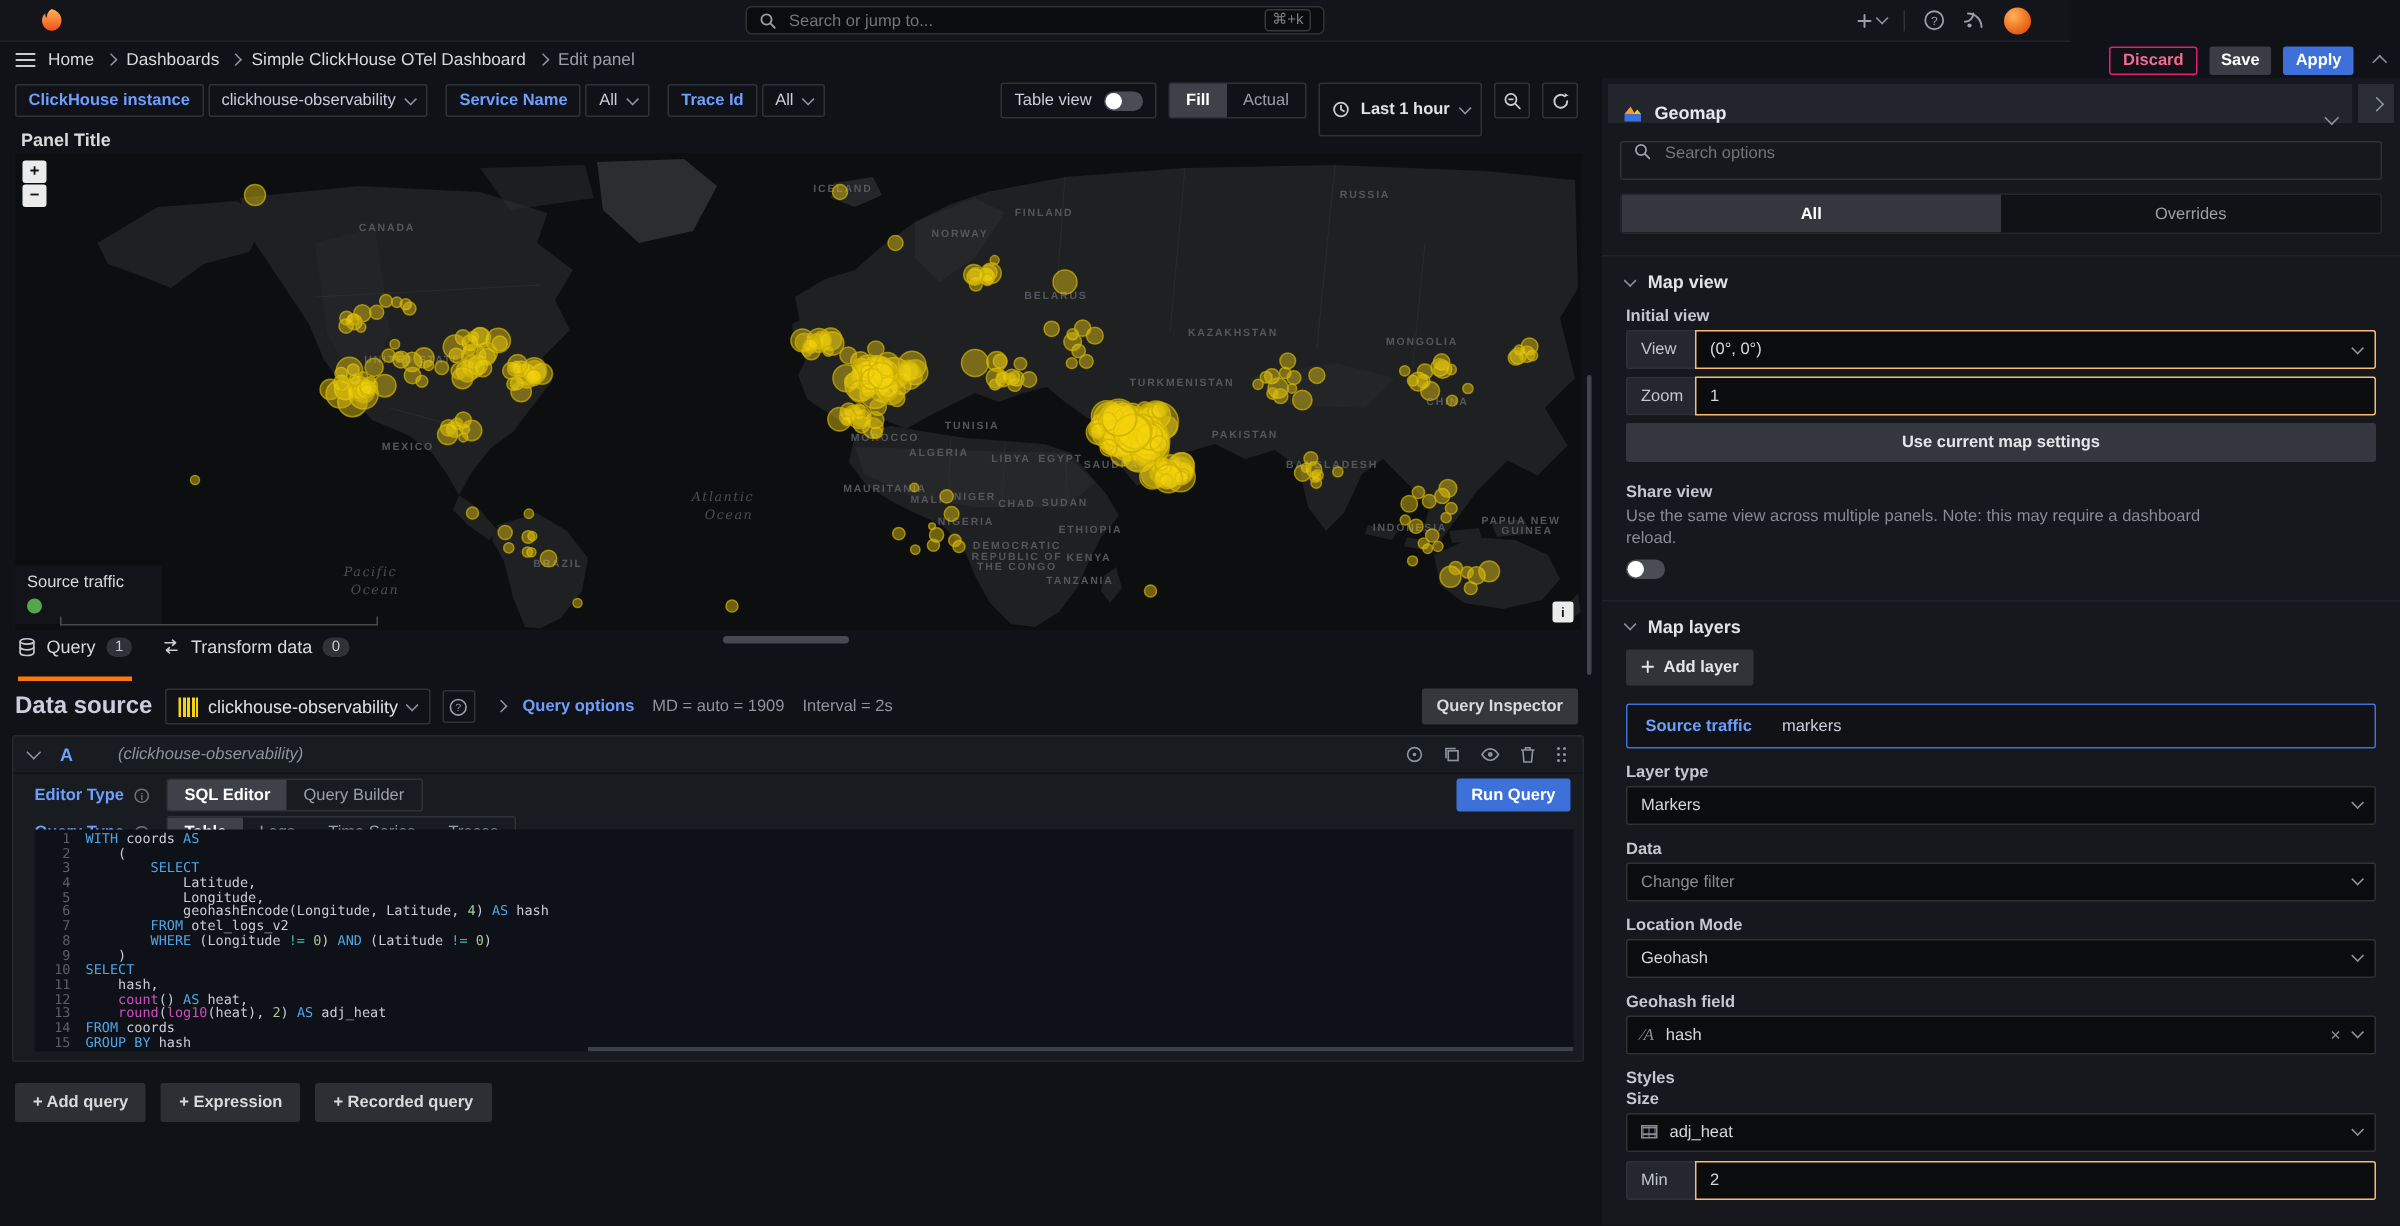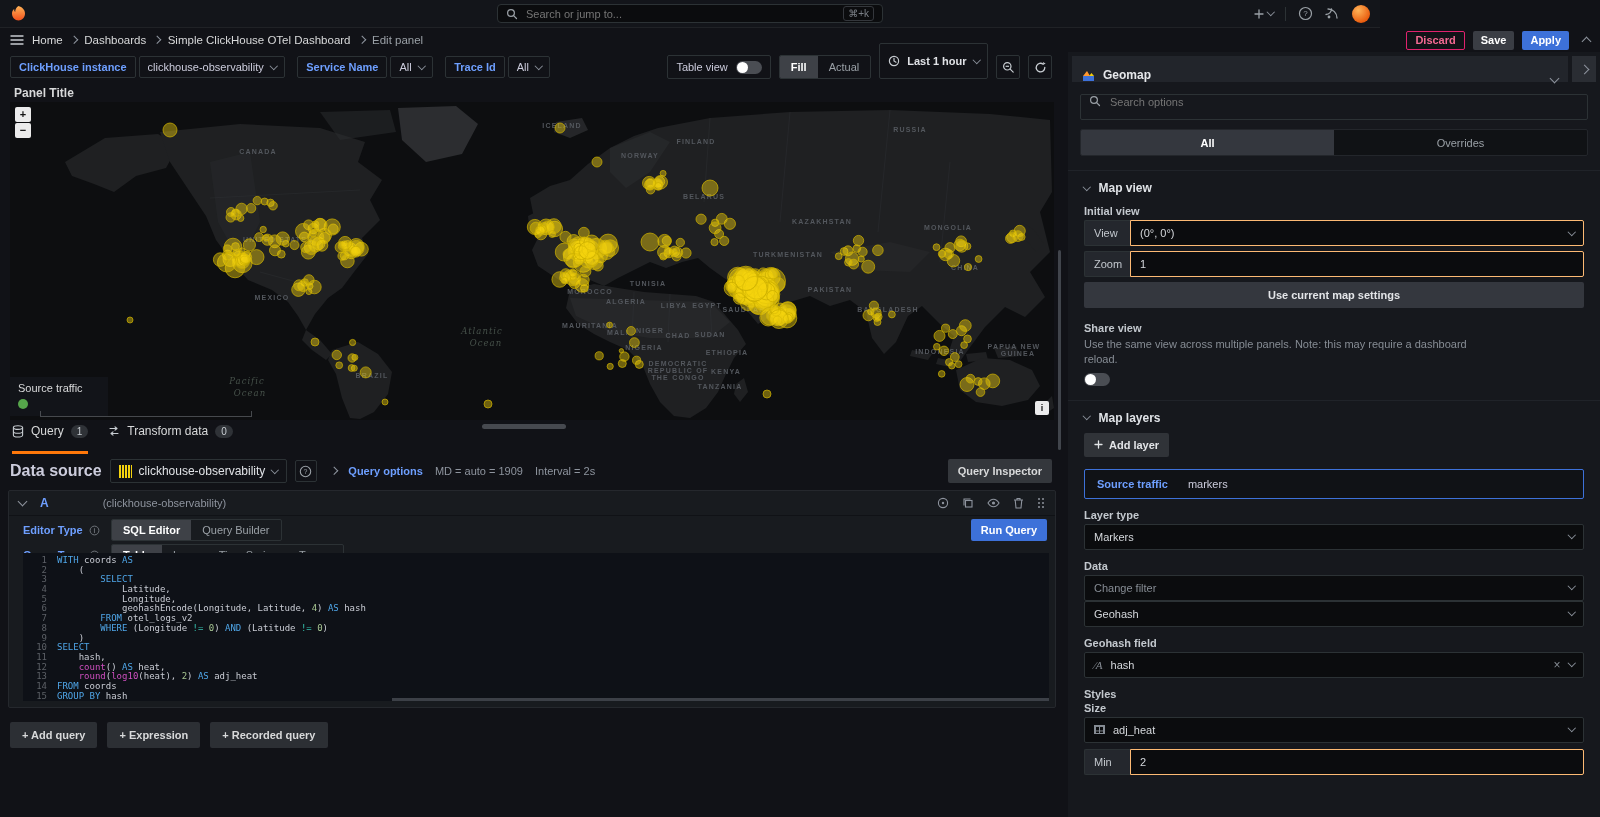--- a/index.html
+++ b/index.html
@@ -8,21 +8,21 @@
   .ctr{display:flex;align-items:center;justify-content:center;}
   .sp{flex:1;}
   
   .cv{display:inline-block;width:6px;height:6px;border-right:1.4px solid #8e949e;border-bottom:1.4px solid #8e949e;flex:none;}
   .cvd{transform:rotate(45deg);margin-top:-3px;}
   .cvr{transform:rotate(-45deg);}
   .cvu{transform:rotate(225deg);margin-top:3px;}
   .cv.sm{width:4.5px;height:4.5px;}
   
   #topbar{position:absolute;left:0;top:0;width:1380px;height:28px;background:#13151a;
-          border-bottom:1px solid #202226;display:flex;align-items:center;padding:0 10px;box-sizing:border-box;}
+          border-bottom:1px solid #202226;display:flex;align-items:center;padding:0 26px;box-sizing:border-box;}
   #searchbox{position:absolute;left:50%;top:4px;transform:translateX(-50%);width:386px;height:19px;
              background:#0b0c0e;border:1px solid #2c3235;border-radius:4px;display:flex;align-items:center;
              padding:0 8px;gap:6px;box-sizing:border-box;}
   #searchbox input{flex:1;background:transparent;border:none;outline:none;color:#9aa0a6;font-size:11px;font-family:inherit;}
   .kbdhint{color:#7b8087;font-size:10px;border:1px solid #34373c;border-radius:3px;padding:0 4px;line-height:13px;}
   #topright{margin-left:auto;display:flex;align-items:center;gap:12px;color:#9aa0a6;}
   .vdiv{width:1px;height:14px;background:#2c3235;}
   #avatar{width:18px;height:18px;border-radius:50%;background:radial-gradient(circle at 35% 30%,#ffb357,#e8590c 75%);}
   
   #crumbbar{position:absolute;left:0;top:28px;width:1600px;height:24px;display:flex;align-items:center;
@@ -34,21 +34,21 @@
   .btn.discard{border:1px solid #e0226e;color:#f46a93;background:transparent;}
   .btn.save{background:#3a3d44;color:#fff;}
   .btn.apply{background:#3d71d9;color:#fff;}
   
   #filterrow{position:absolute;left:10px;top:55px;height:24px;display:flex;align-items:center;gap:12px;}
   .fpair{display:flex;gap:3px;}
   .chip{height:22px;border:1px solid #2c3235;border-radius:2px;display:flex;align-items:center;
         padding:0 8px;font-size:11px;box-sizing:border-box;gap:7px;background:#111217;}
   .chip.lbl{color:#6e9fff;font-weight:600;}
   .chip.val{color:#ccccdc;}
-  #viewcontrols{position:absolute;right:548px;top:55px;height:24px;display:flex;align-items:flex-end;gap:8px;}
+  #viewcontrols{position:absolute;right:548px;top:55px;height:24px;display:flex;align-items:flex-start;gap:8px;}
   .tvbox{height:24px;border:1px solid #2c3235;border-radius:2px;display:flex;align-items:center;gap:8px;padding:0 8px;box-sizing:border-box;font-size:11px;color:#ccccdc;}
   .toggle{width:26px;height:13px;border-radius:7px;background:#4a4d53;position:relative;flex:none;}
   .toggle::after{content:"";position:absolute;left:1px;top:1px;width:11px;height:11px;border-radius:50%;background:#fff;}
   .seg{display:flex;border:1px solid #2c3235;border-radius:2px;overflow:hidden;height:24px;box-sizing:border-box;}
   .seg>div{padding:0 11px;display:flex;align-items:center;font-size:11px;color:#9aa0a6;}
   .seg>.sel{background:#3e4147;color:#fff;font-weight:600;}
   .iconbtn{width:24px;height:24px;border:1px solid #2c3235;border-radius:2px;box-sizing:border-box;}
   
   #panel{position:absolute;left:8px;top:84px;width:1048px;height:336px;}
   #paneltitle{height:18px;display:flex;align-items:center;padding-left:6px;font-size:12px;color:#d8d9da;font-weight:600;}
@@ -77,21 +77,21 @@
   .dspicker{height:24px;border:1px solid #2c3235;border-radius:2px;display:flex;align-items:center;gap:7px;padding:0 8px;box-sizing:border-box;}
   .chlogo{width:13px;height:13px;background:repeating-linear-gradient(90deg,#f5d30e 0 1.7px,#15171c 1.7px 3px);flex:none;}
   .qopts{display:flex;align-items:center;gap:12px;font-size:11px;color:#8e949e;margin-left:6px;}
   .qopts .link{color:#6e9fff;font-weight:600;}
   .inspector{margin-left:auto;height:24px;background:#34373c;border-radius:2px;display:flex;align-items:center;padding:0 10px;font-size:11px;color:#d8d9da;font-weight:600;}
   
   #querycard{position:absolute;left:8px;top:490px;width:1048px;height:218px;background:#181b1f;
              border:1px solid #25282d;border-radius:2px;box-sizing:border-box;}
   .qhead{height:24px;display:flex;align-items:center;gap:8px;padding:0 10px;border-bottom:1px solid #101216;}
   .qref{color:#6e9fff;font-weight:bold;font-size:12px;margin-left:6px;}
-  .qhint{color:#8e949e;font-size:11px;margin-left:46px;}
+  .qhint{font-style:italic;color:#8e949e;font-size:11px;margin-left:22px;}
   .qicons{margin-left:auto;display:flex;gap:13px;align-items:center;}
   .qrow{display:flex;align-items:center;gap:10px;padding-left:14px;height:22px;margin-top:3px;}
   .qlbl{width:78px;color:#6e9fff;font-size:11px;font-weight:600;display:flex;align-items:center;gap:6px;}
   .seg.qseg{height:22px;}
   #runquery{position:absolute;right:8px;top:28px;height:22px;background:#3d71d9;color:#fff;font-size:11px;
             font-weight:600;display:flex;align-items:center;padding:0 10px;border-radius:2px;}
   #sqleditor{position:absolute;left:14px;right:6px;top:62px;bottom:6px;background:#0e1117;overflow:hidden;
              font-family:"DejaVu Sans Mono",monospace;font-size:9px;padding-top:3px;}
   .cl{display:flex;white-space:pre;height:9.7px;line-height:9.7px;}
   .ln{width:24px;text-align:right;padding-right:10px;color:#5c6066;flex:none;}
@@ -911,20 +911,21 @@
       <span>Markers</span>
         <span class="sp"></span>
       <span class="cv cvd sm"></span>
     </div>
     <div class="flabel">Data</div>
     <div class="select">
       <span class="ph">Change filter</span>
         <span class="sp"></span>
       <span class="cv cvd sm"></span>
     </div>
+    <div class="flabel">Location Mode</div>
     <div class="select">
       <span>Geohash</span>
         <span class="sp"></span>
       <span class="cv cvd sm"></span>
     </div>
     <div class="flabel">Geohash field</div>
     <div class="select">
       <span class="textic">⁄A</span>
       <span>hash</span>
         <span class="sp"></span>

